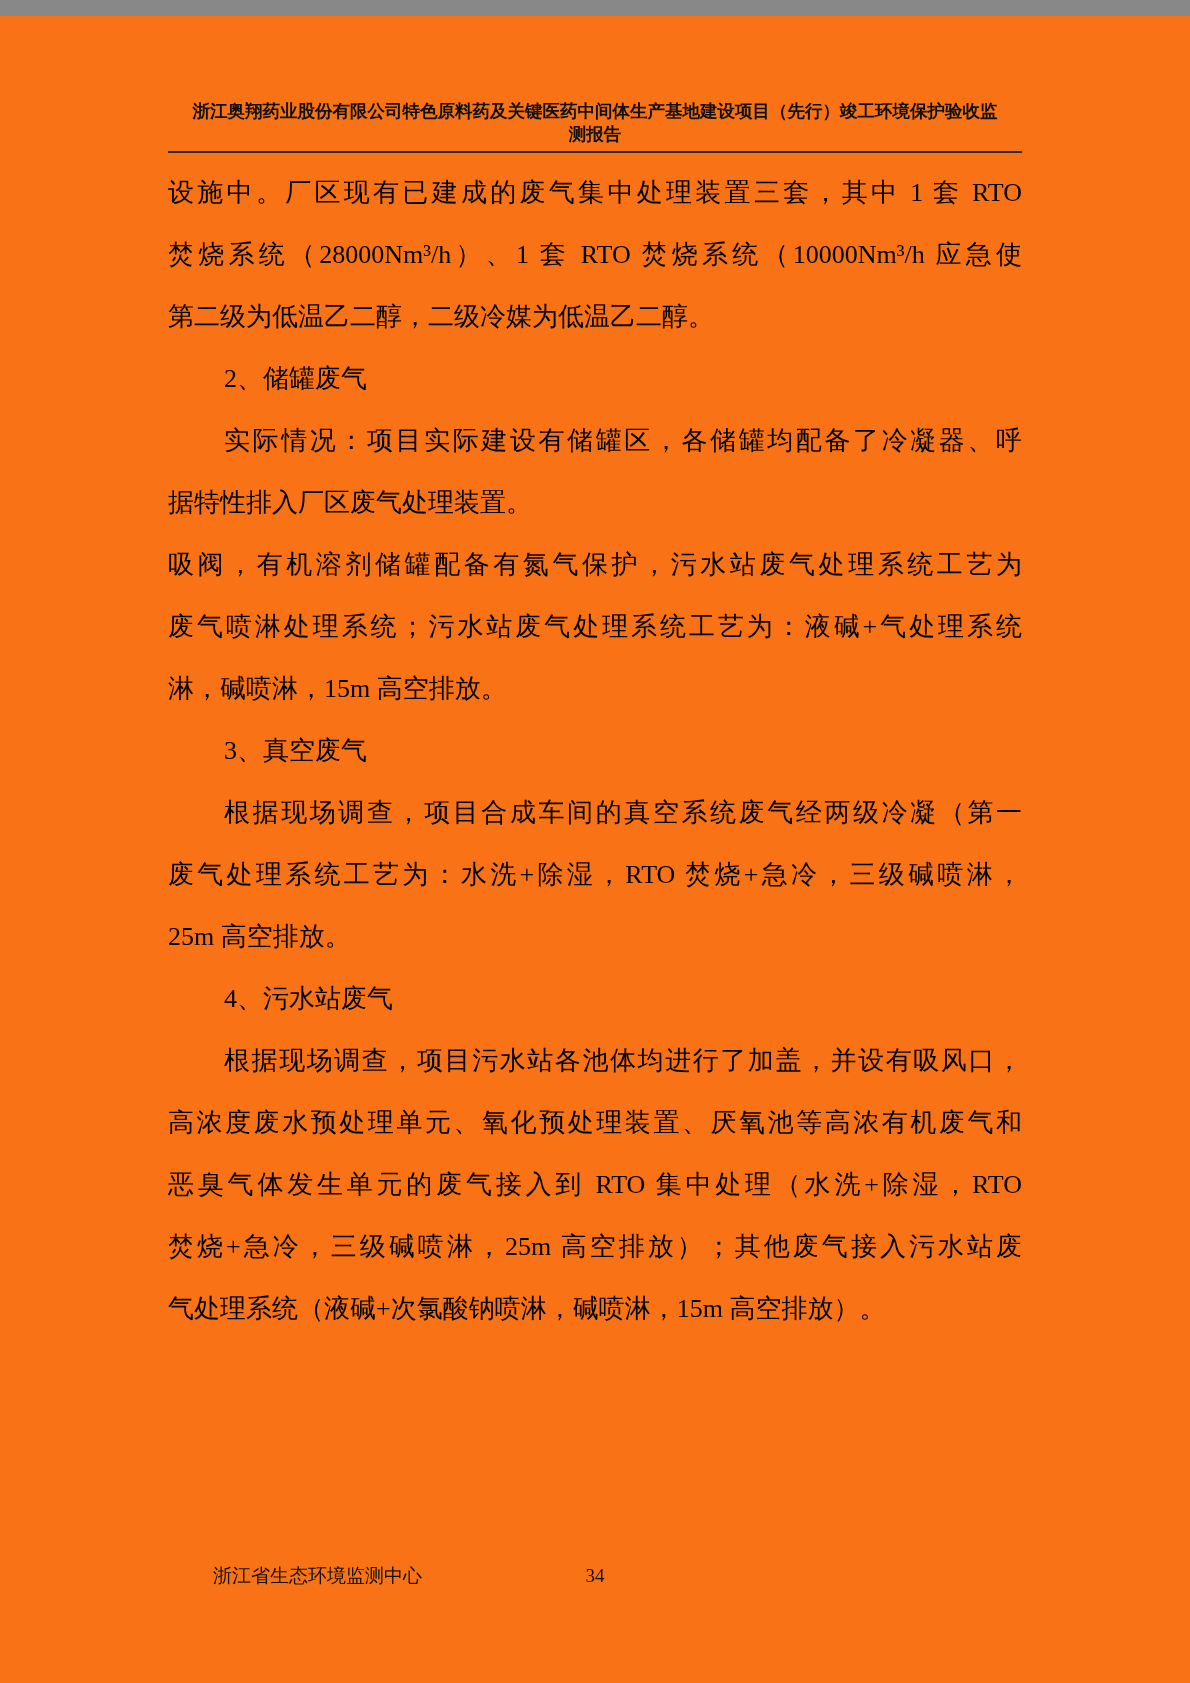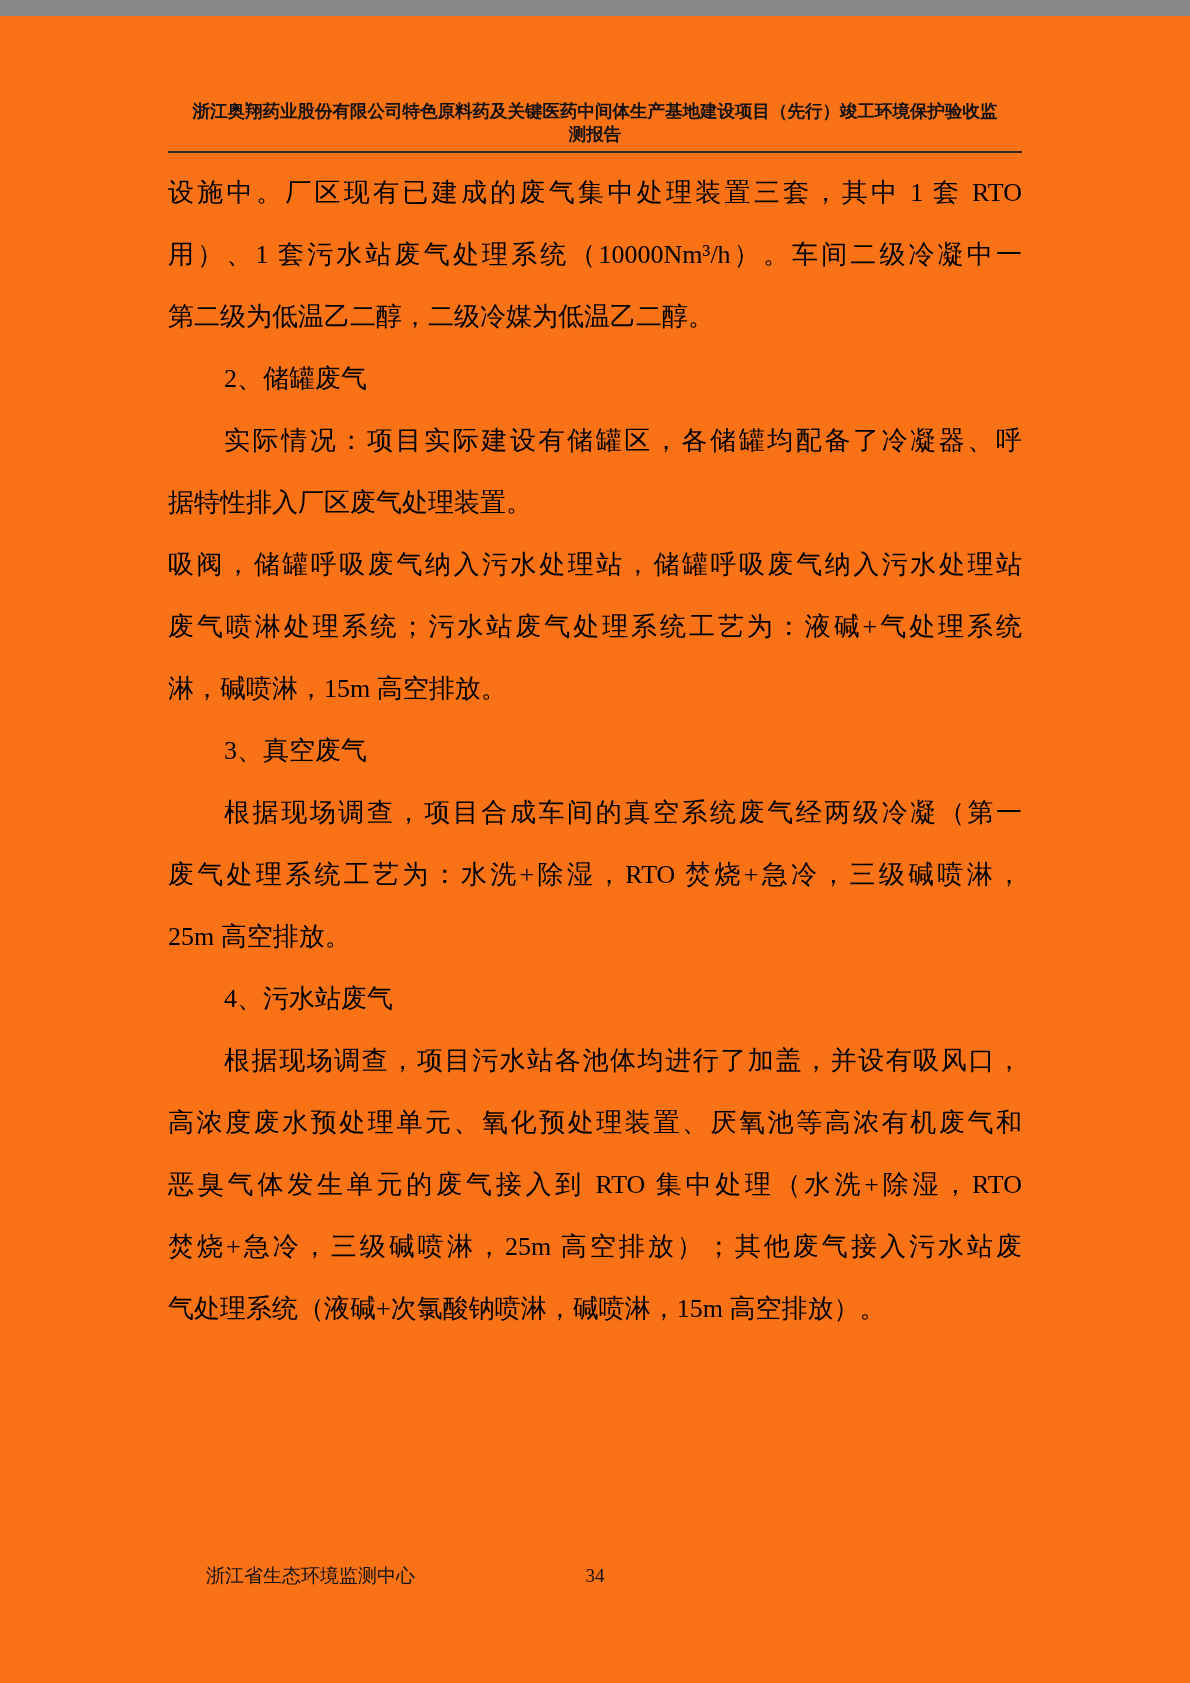--- a/index.html
+++ b/index.html
@@ -63,44 +63,44 @@
     left: 168px;
     width: 854px;
     height: 28px;
     line-height: 28px;
     font-size: 19px;
     text-align: center;
     color: #111;
   }
   .footer-org {
     position: absolute;
-    left: 38px;
+    left: 45px;
     top: 0;
   }
 </style>
 </head>
 <body>
 
 <div class="page">
 
   <div class="header">
     <div>浙江奥翔药业股份有限公司特色原料药及关键医药中间体生产基地建设项目（先行）竣工环境保护验收监</div>
     <div>测报告</div>
   </div>
 
   <div class="header-rule"></div>
 
   <div class="body-block" id="body-block">
       <div class="line j">设施中。厂区现有已建成的废气集中处理装置三套，其中 1 套 RTO</div>
-      <div class="line j">用）、1 套污水站废气处理系统（10000Nm³/h）。车间二级冷凝中一</div>
+      <div class="line j">焚烧系统（28000Nm³/h）、1 套 RTO 焚烧系统（10000Nm³/h 应急使</div>
       <div class="line l">第二级为低温乙二醇，二级冷媒为低温乙二醇。</div>
       <div class="line l ind">2、储罐废气</div>
       <div class="line j ind">实际情况：项目实际建设有储罐区，各储罐均配备了冷凝器、呼</div>
       <div class="line l">据特性排入厂区废气处理装置。</div>
-      <div class="line j">吸阀，储罐呼吸废气纳入污水处理站，储罐呼吸废气纳入污水处理站</div>
+      <div class="line j">吸阀，有机溶剂储罐配备有氮气保护，污水站废气处理系统工艺为</div>
       <div class="line j">废气喷淋处理系统；污水站废气处理系统工艺为：液碱+气处理系统</div>
       <div class="line l">淋，碱喷淋，15m 高空排放。</div>
       <div class="line l ind">3、真空废气</div>
       <div class="line j ind">根据现场调查，项目合成车间的真空系统废气经两级冷凝（第一</div>
       <div class="line j">废气处理系统工艺为：水洗+除湿，RTO 焚烧+急冷，三级碱喷淋，</div>
       <div class="line l">25m 高空排放。</div>
       <div class="line l ind">4、污水站废气</div>
       <div class="line j ind">根据现场调查，项目污水站各池体均进行了加盖，并设有吸风口，</div>
       <div class="line j">高浓度废水预处理单元、氧化预处理装置、厌氧池等高浓有机废气和</div>
       <div class="line j">恶臭气体发生单元的废气接入到 RTO 集中处理（水洗+除湿，RTO</div>

